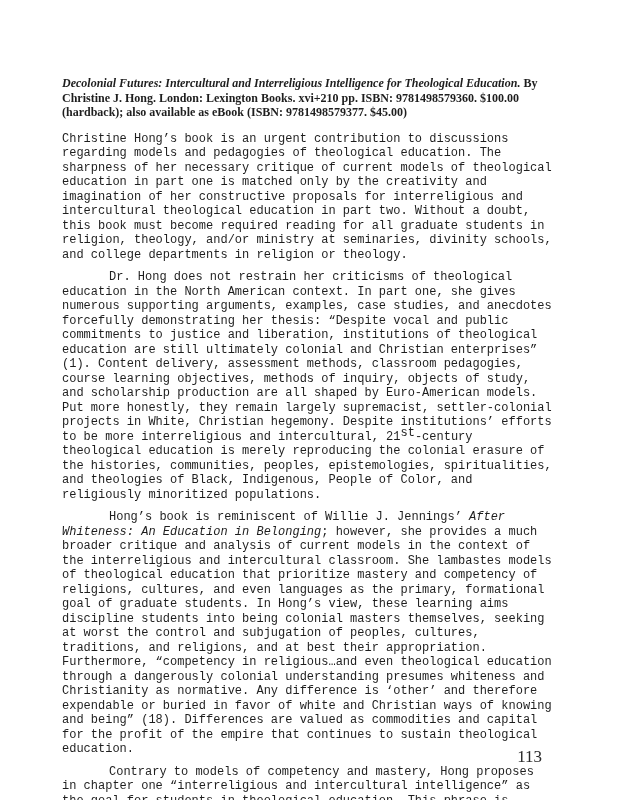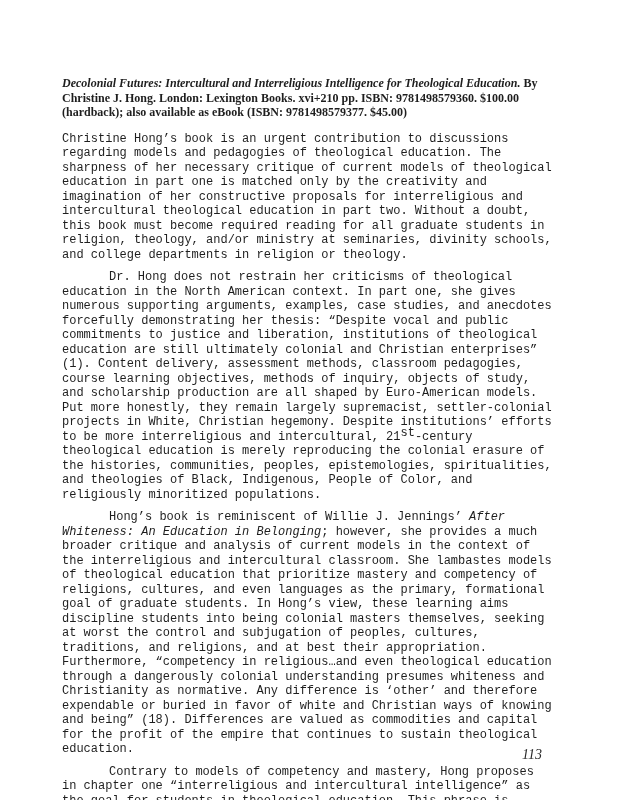--- a/index.html
+++ b/index.html
@@ -52,23 +52,22 @@
     margin: 0 0 8px 0;
     font-family: Liberation Mono, monospace;
   }
   p.body-para.indented {
     text-indent: 47px;
   }
   .page-number {
     position: absolute;
     top: 747px;
     right: 76px;
-    font-size: 14px;
+    font-size: 17px;
     color: #2a2a2a;
-    font-style: italic;
   }
 </style>
 </head>
 <body>
 
 <div class="page">
   <div class="content">
     <div class="citation"><span class="bold-italic">Decolonial Futures: Intercultural and Interreligious Intelligence for Theological Education.</span><span class="bold"> By Christine J. Hong. London: Lexington Books. xvi+210 pp. ISBN: 9781498579360. $100.00 (hardback); also available as eBook (ISBN: 9781498579377. $45.00)</span></div>
     <div>
         <p class="body-para"><span>Christine Hong’s book is an urgent contribution to discussions regarding models and pedagogies of theological education. The sharpness of her necessary critique of current models of theological education in part one is matched only by the creativity and imagination of her constructive proposals for interreligious and intercultural theological education in part two. Without a doubt, this book must become required reading for all graduate students in religion, theology, and/or ministry at seminaries, divinity schools, and college departments in religion or theology.</span></p>

